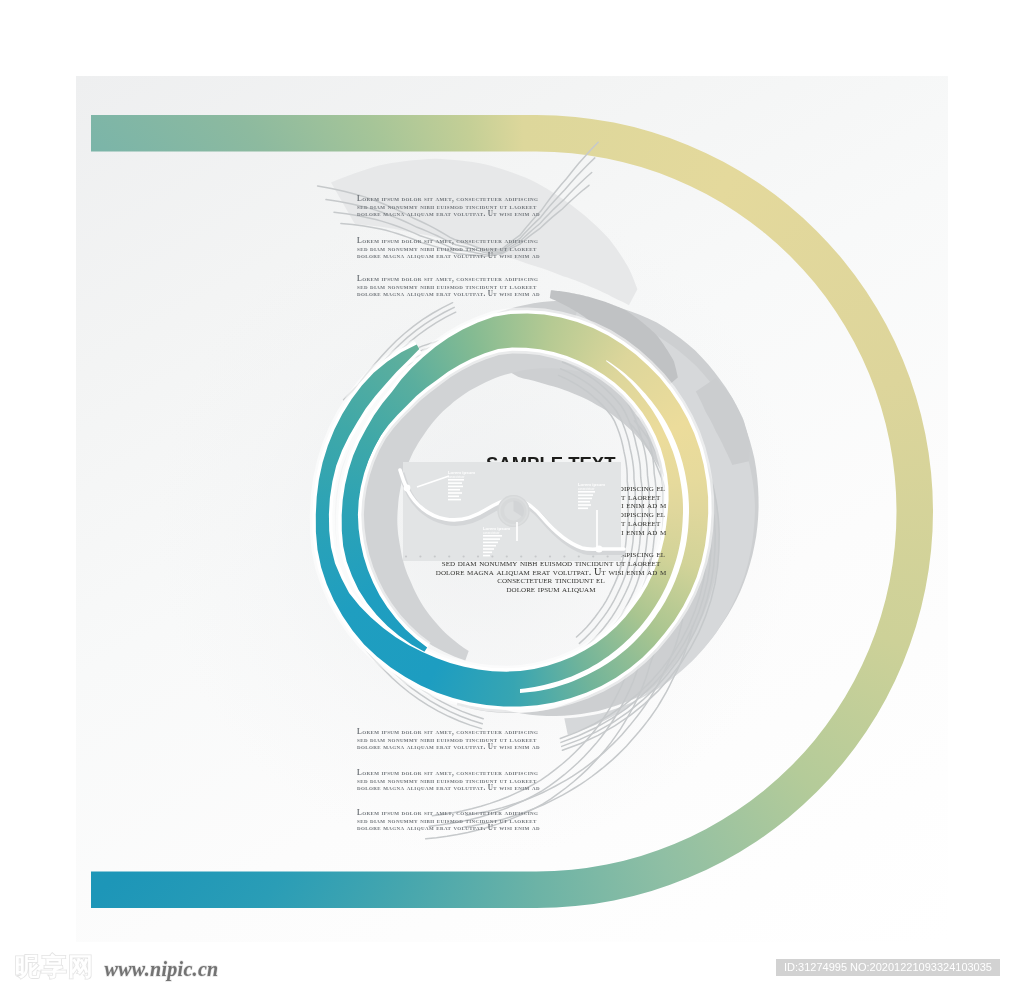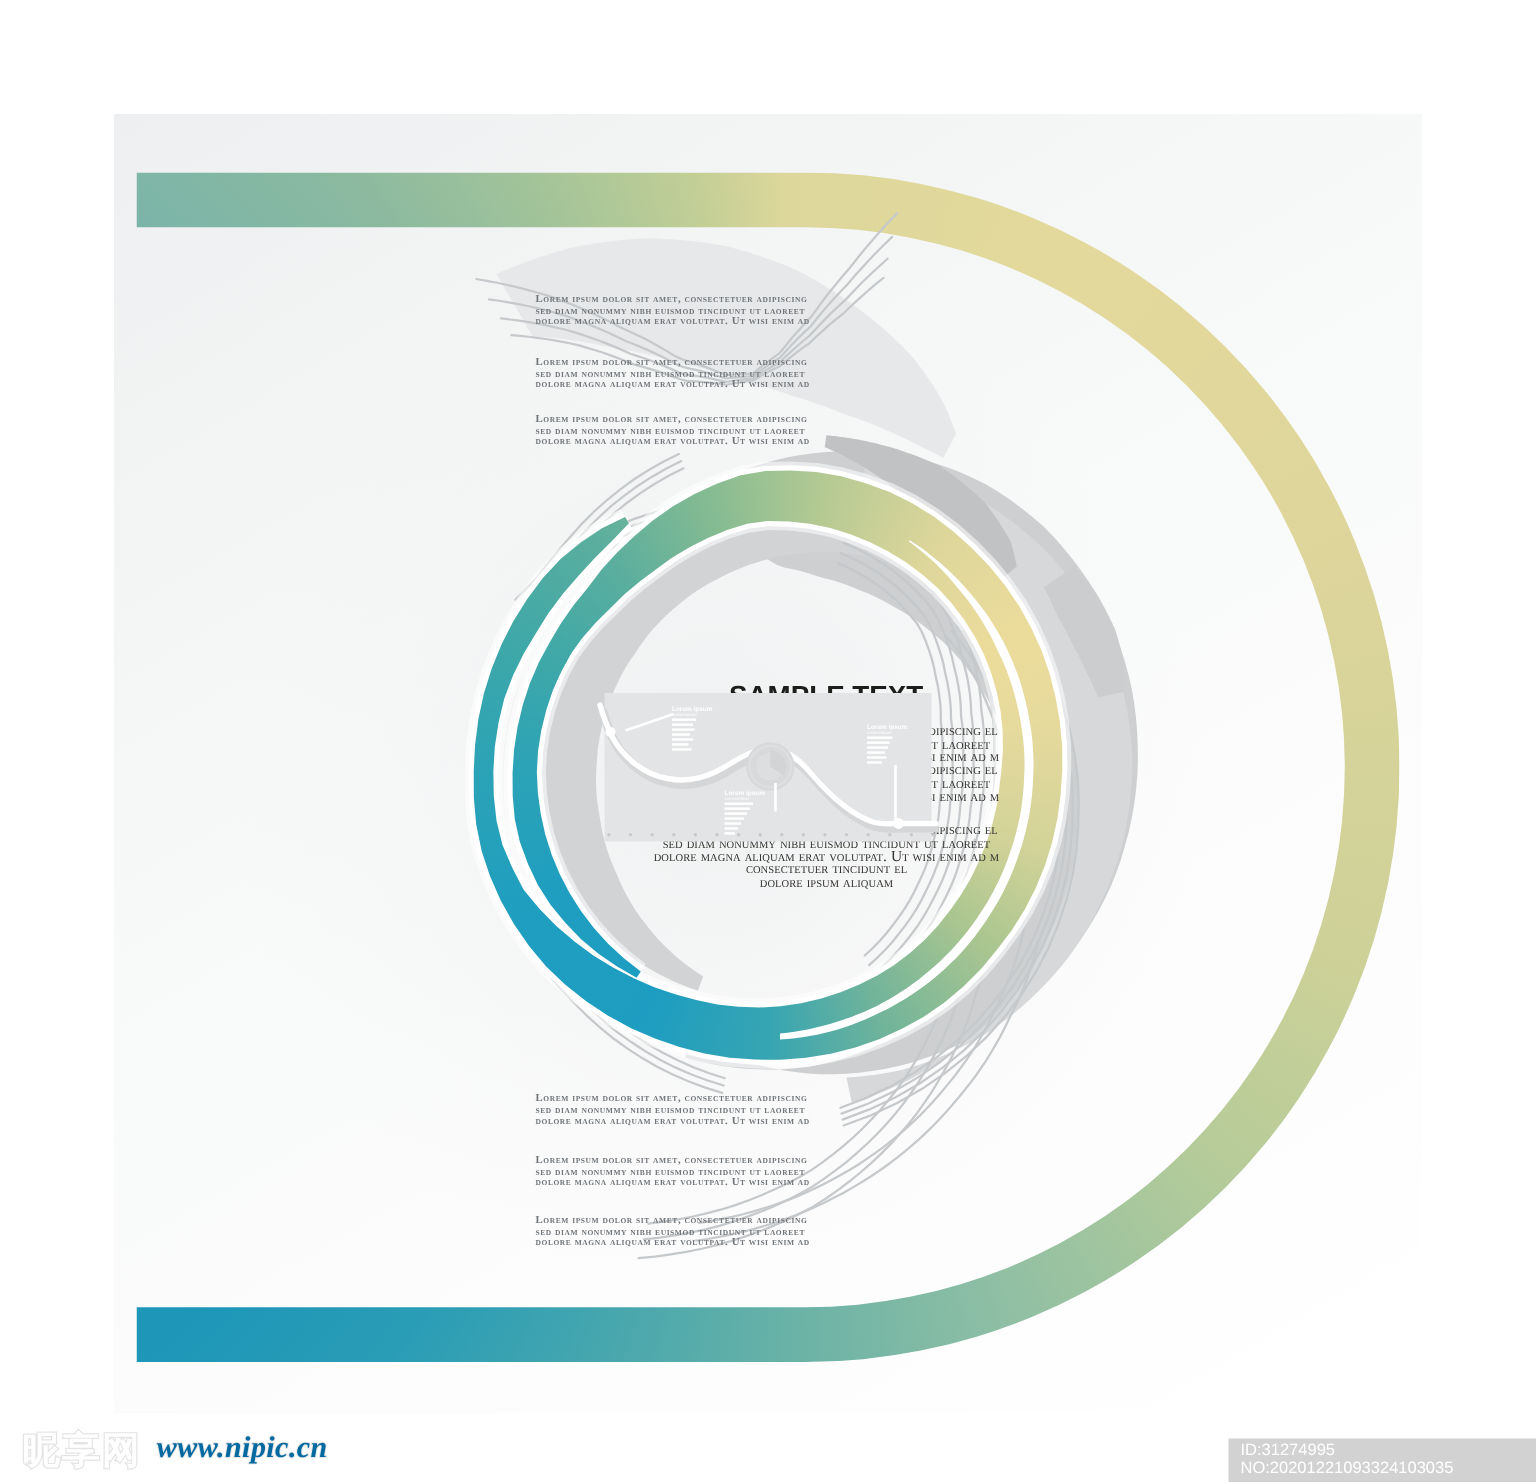--- a/index.html
+++ b/index.html
@@ -19,26 +19,26 @@
   .para{position:absolute;font-family:"Liberation Serif",serif;font-size:7.2px;
         letter-spacing:0.38px;color:#70757a;line-height:7.6px;font-variant:small-caps;
         white-space:nowrap;font-weight:bold;}
   
   #ctext{position:absolute;left:351px;top:484px;width:400px;text-align:center;
         font-family:"Liberation Serif",serif;font-variant:small-caps;color:#33332f;
         font-size:10.3px;line-height:8.7px;letter-spacing:.05px;}
   #ctext .gap{height:14px;}
   #sample-title{position:absolute;left:486px;top:455px;font-family:"Liberation Sans",sans-serif;
       font-weight:bold;font-size:18.5px;letter-spacing:0px;color:#1d1d1b;white-space:nowrap;line-height:18px;}
-  #wm{position:absolute;left:15px;top:952px;display:flex;}
+  #wm{position:absolute;left:15px;top:952px;display:flex;align-items:flex-end;}
   #wm-brand{font-family:"DejaVu Sans",sans-serif;font-size:25px;color:#ffffff;
      -webkit-text-stroke:1.6px #e4e4e4;paint-order:stroke fill;font-weight:bold;letter-spacing:1.5px;line-height:30px;}
   #wm-url{font-family:"Liberation Serif",serif;font-style:italic;font-weight:bold;font-size:20px;
-     color:#0369a1;-webkit-text-stroke:1.3px #e5e5e5;paint-order:stroke fill;margin-left:10px;letter-spacing:.3px;line-height:26px;}
-  #idbox{position:absolute;left:819px;top:959px;background:#d2d2d2;color:#fff;
+     color:#737373;-webkit-text-stroke:1.3px #e5e5e5;paint-order:stroke fill;margin-left:10px;letter-spacing:.3px;line-height:26px;}
+  #idbox{position:absolute;left:776px;top:959px;background:#d2d2d2;color:#fff;
      font-family:"Liberation Sans",sans-serif;font-size:11px;padding:2px 8px 3px 8px;}
 </style>
 </head>
 <body>
 
 <div id="stage">
   <div id="artboard"></div>
   <div class="conic" id="outer-ring"></div>
 <svg id="mainsvg" width="1024" height="989" viewBox="0 0 1024 989">
 <g>

